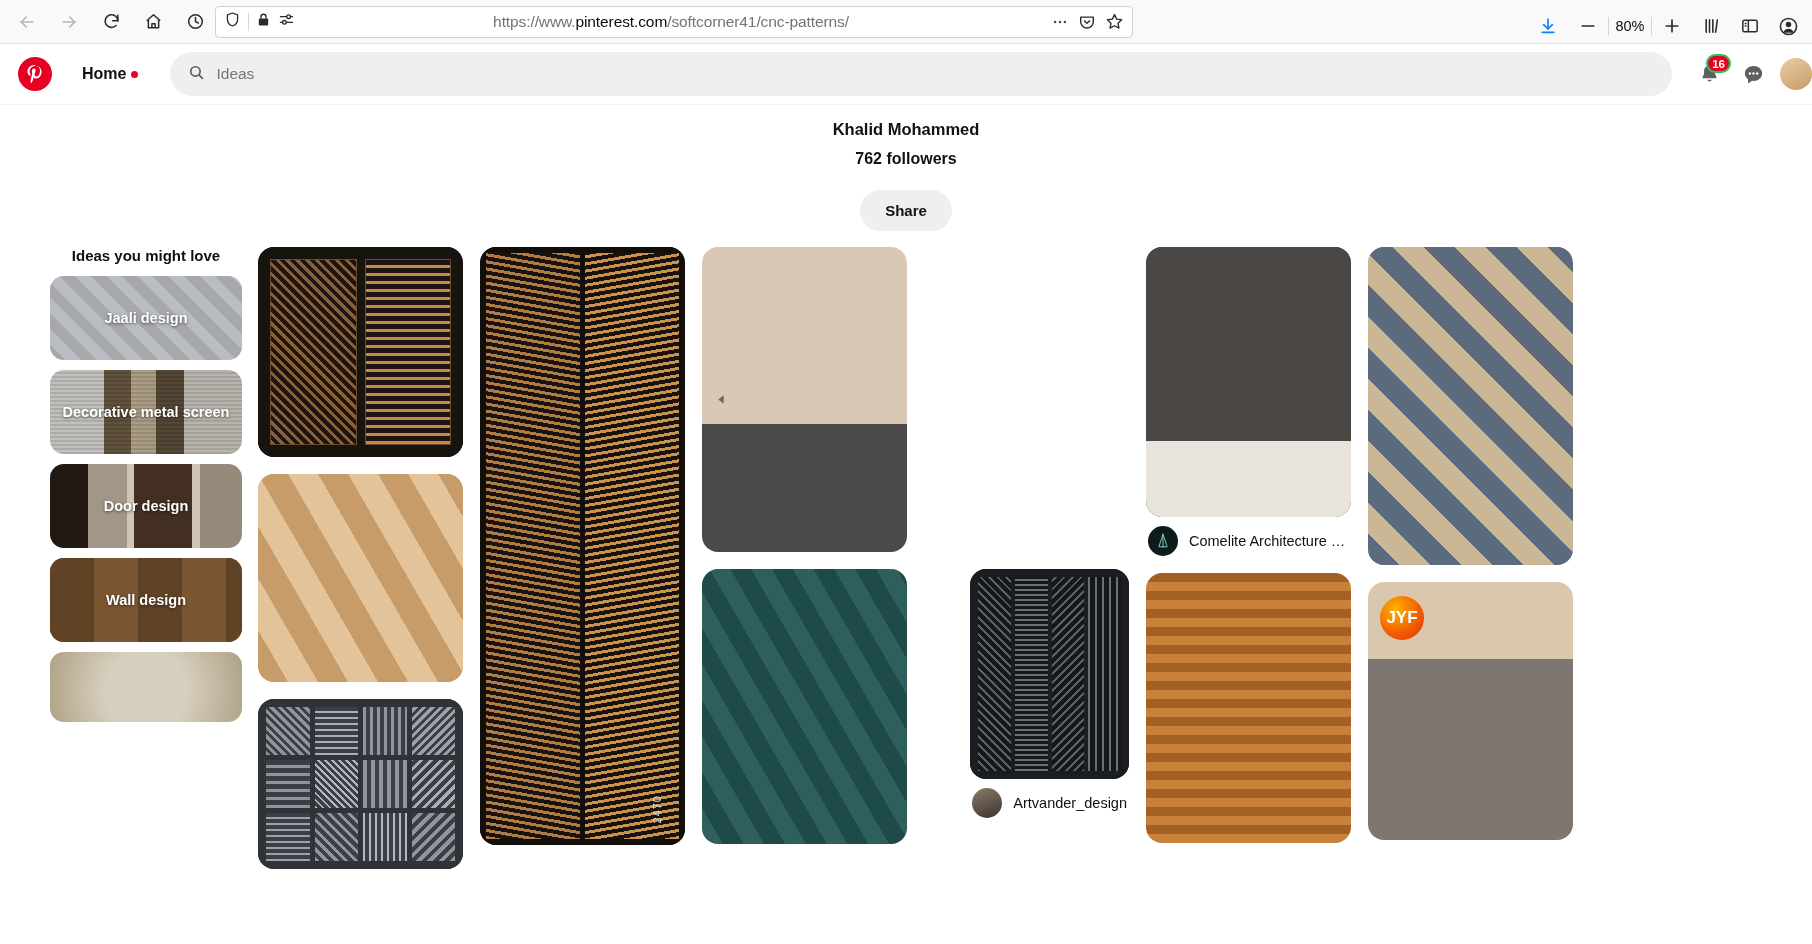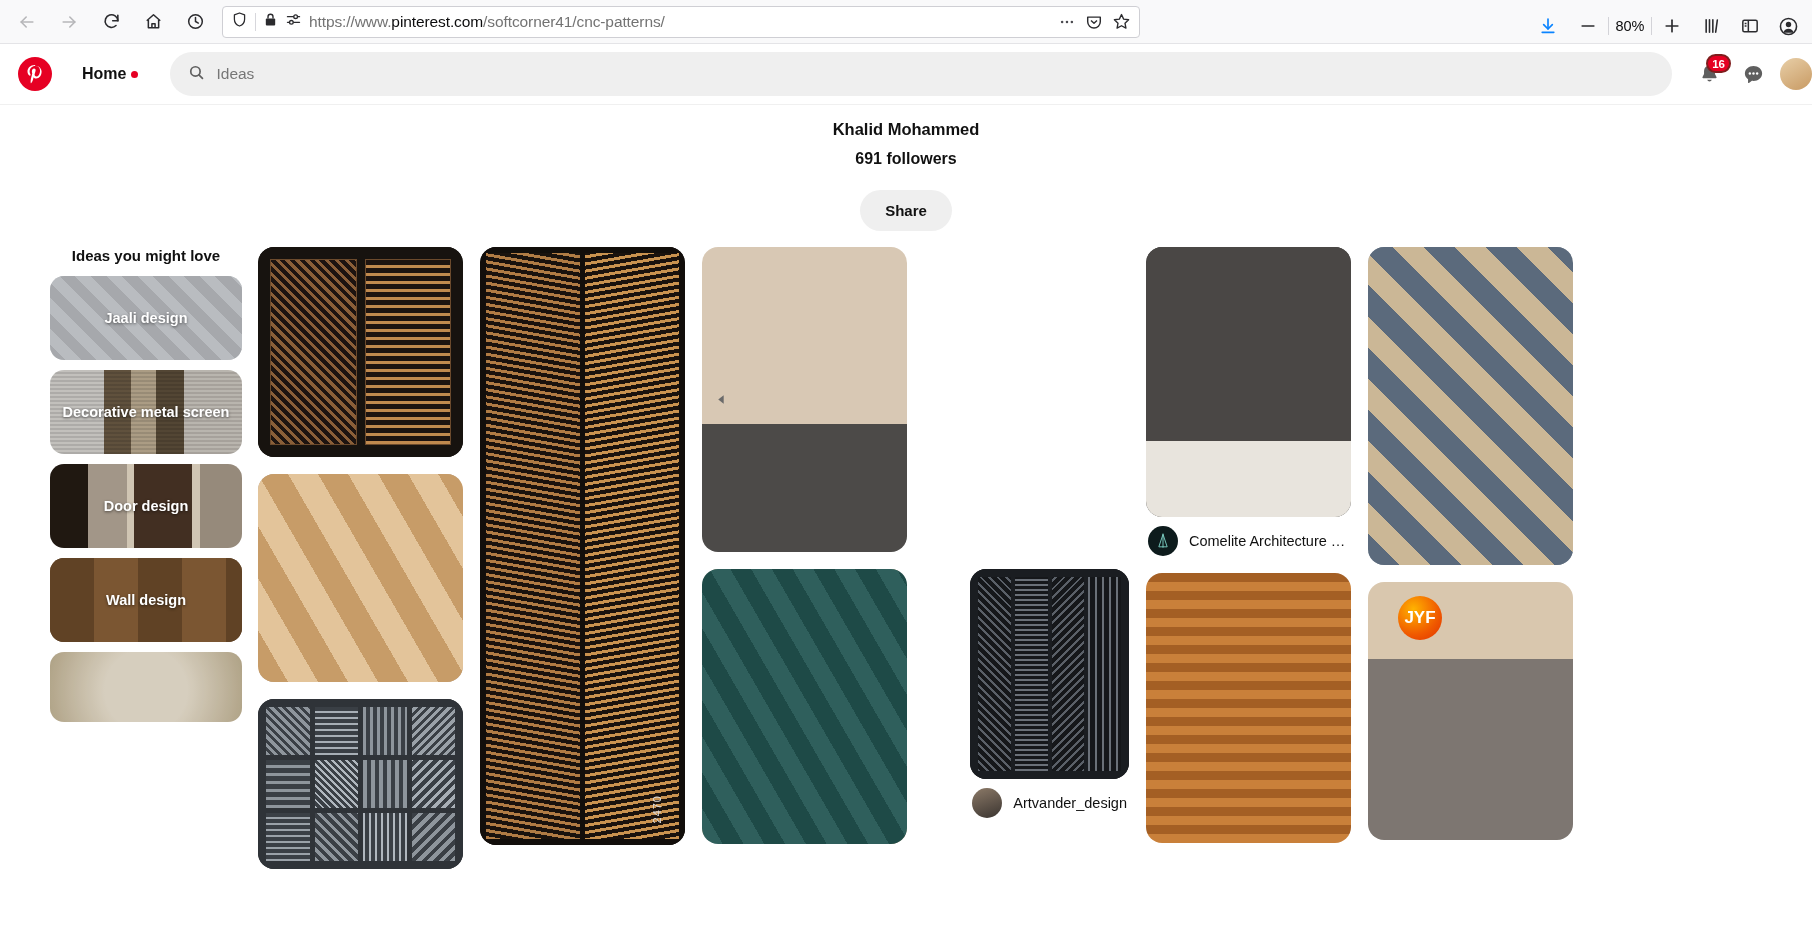--- a/index.html
+++ b/index.html
@@ -19,21 +19,21 @@
   }
   .nav-btns { display: flex; align-items: center; padding-left: 8px; gap: 4px; }
   .nav-btn {
     width: 38px; height: 34px;
     display: flex; align-items: center; justify-content: center;
     border-radius: 4px; cursor: pointer;
   }
   .nav-btn svg { display: block; }
   .nav-btn.disabled svg { opacity: .38; }
 
-  .urlbar-wrap { flex: 0 0 auto; margin-left: 8px; }
+  .urlbar-wrap { flex: 0 0 auto; margin-left: 1px; text-align: center; }
   .urlbar {
     width: 918px; height: 32px;
     background: #fff;
     border: 1px solid #cfcfd4;
     border-radius: 4px;
     display: flex; align-items: center;
     padding: 0 8px; gap: 7px;
   }
   .url-sep { width:1px; height:18px; background:#d7d7dc; }
   .url-text {
@@ -90,21 +90,21 @@
     cursor: text;
   }
   .search-ph { color:#767676; font-size:15.5px; }
   .hdr-icons { display:flex; align-items:center; gap: 10px; }
   .hdr-ic { position:relative; width:34px;height:34px; display:flex;align-items:center;justify-content:center; cursor:pointer;}
   .badge {
     position:absolute; top:-3px; right:-5px;
     background:#e60023; color:#fff; font-size:11.5px; font-weight:bold;
     border-radius:10px; min-width:21px; height:19px;
     display:flex;align-items:center;justify-content:center; padding:0 4px;
-    border: 2px solid #7f1d1d;
+    border: 2px solid #22c55e;
   }
   .avatar-hdr {
     width: 32px; height:32px; border-radius:50%;
     background: linear-gradient(150deg,#e8cfa8,#c89a63);
     cursor:pointer; overflow:hidden; margin-right:-14px;
   }
 
   
   .profile {
     text-align:center; padding-top: 15px;
@@ -164,21 +164,21 @@
   .attrib-name {
     font-size:14.5px; color:#111;
     white-space:nowrap; overflow:hidden; text-overflow:ellipsis;
   }
   .pin-nav {
     position:absolute; left:8px; top:50%; transform:translateY(-50%);
     width:22px;height:22px; z-index:5;
     display:flex;align-items:center;justify-content:center; cursor:pointer;
   }
   .jyf-badge {
-    position:absolute; left:30px; top:14px; z-index:6;
+    position:absolute; left:12px; top:14px; z-index:6;
     width: 44px; height:44px; border-radius:50%;
     background: radial-gradient(circle at 35% 30%, #ffb300, #f05a00 60%, #e03000);
     color:#fff; font-weight:bold; font-size:17px;
     display:flex;align-items:center;justify-content:center;
     font-family:"Liberation Sans", sans-serif;
   }
   .dim-label {
     position:absolute; right: 22px; bottom: 22px; z-index:5;
     color:#dcdcdc; font-size:11px; letter-spacing:1px;
     writing-mode: vertical-rl; transform: rotate(180deg);
@@ -353,21 +353,21 @@
           <circle cx="12" cy="11" r="1.25" fill="#fff"></circle>
           <circle cx="15.8" cy="11" r="1.25" fill="#fff"></circle>
         </svg>
     </div>
     <div class="avatar-hdr"></div>
   </div>
 </div>
 
 <div class="profile">
   <div class="profile-name">Khalid Mohammed</div>
-  <div class="profile-followers">691 followers</div>
+  <div class="profile-followers">762 followers</div>
   <div class="share-row">
     <button class="share-btn">Share</button>
   </div>
 </div>
 
 <div class="body-wrap">
 
   <div class="sidebar">
     <div class="sb-title">Ideas you might love</div>
 

